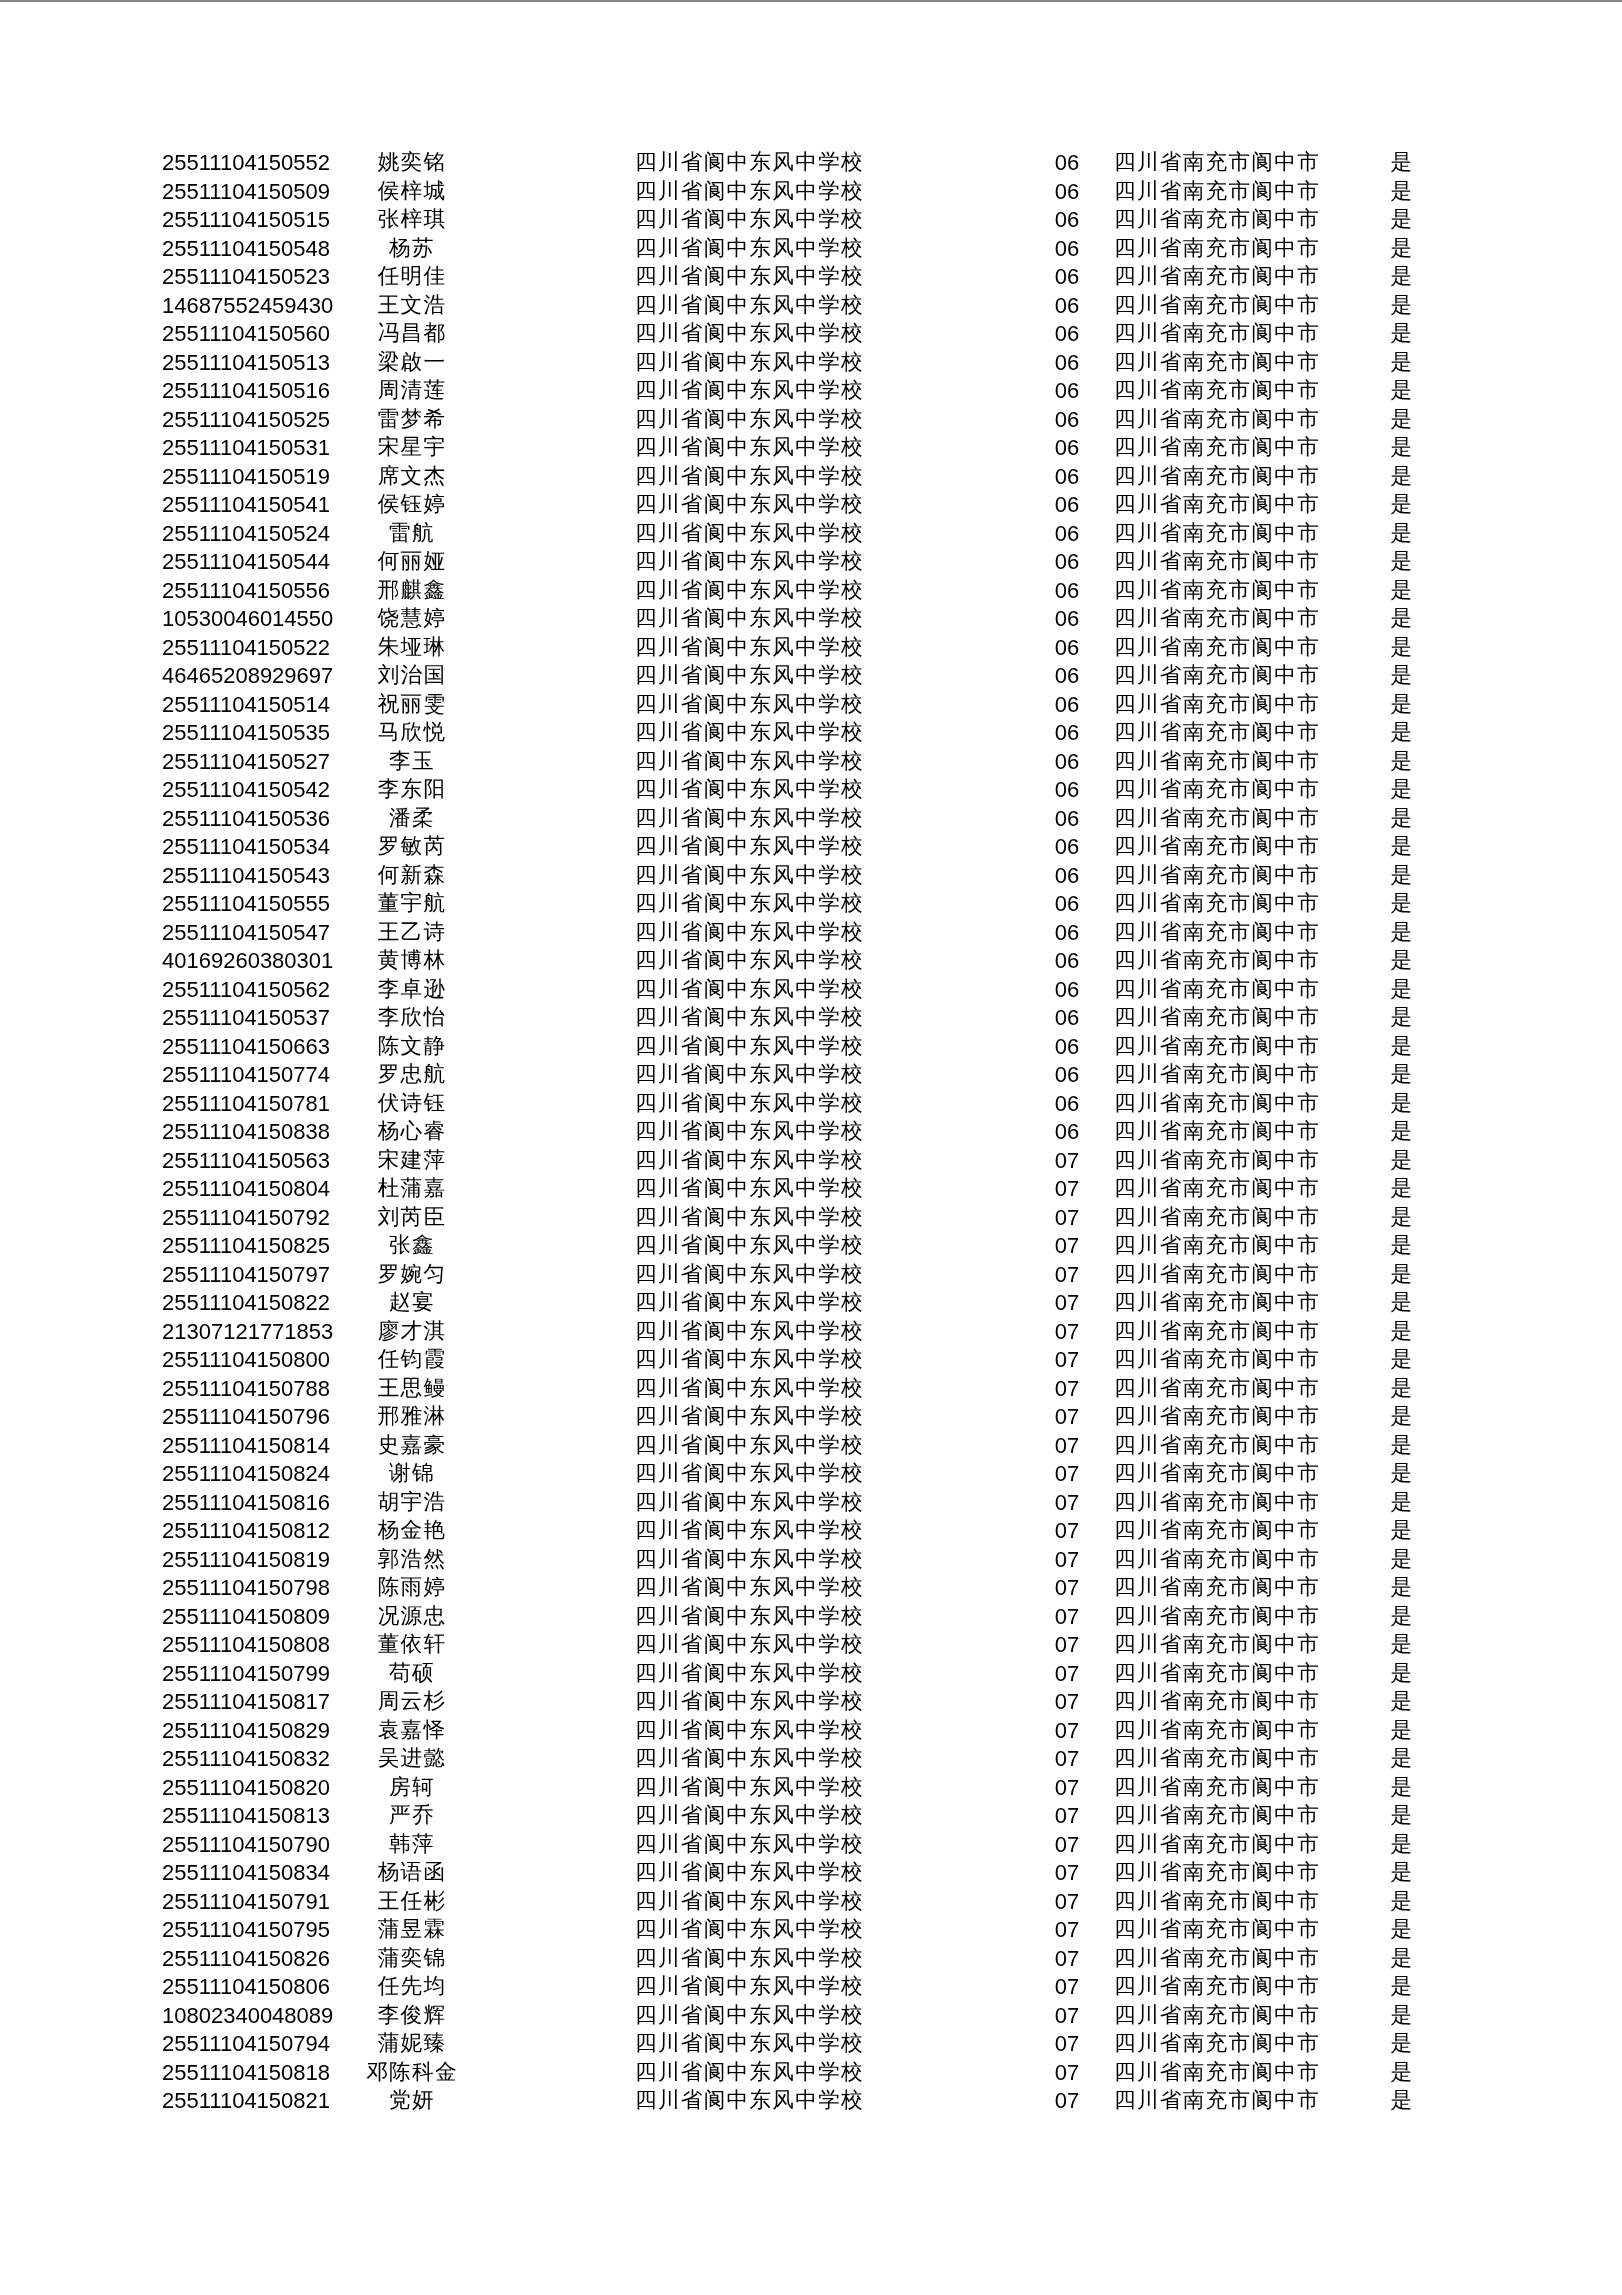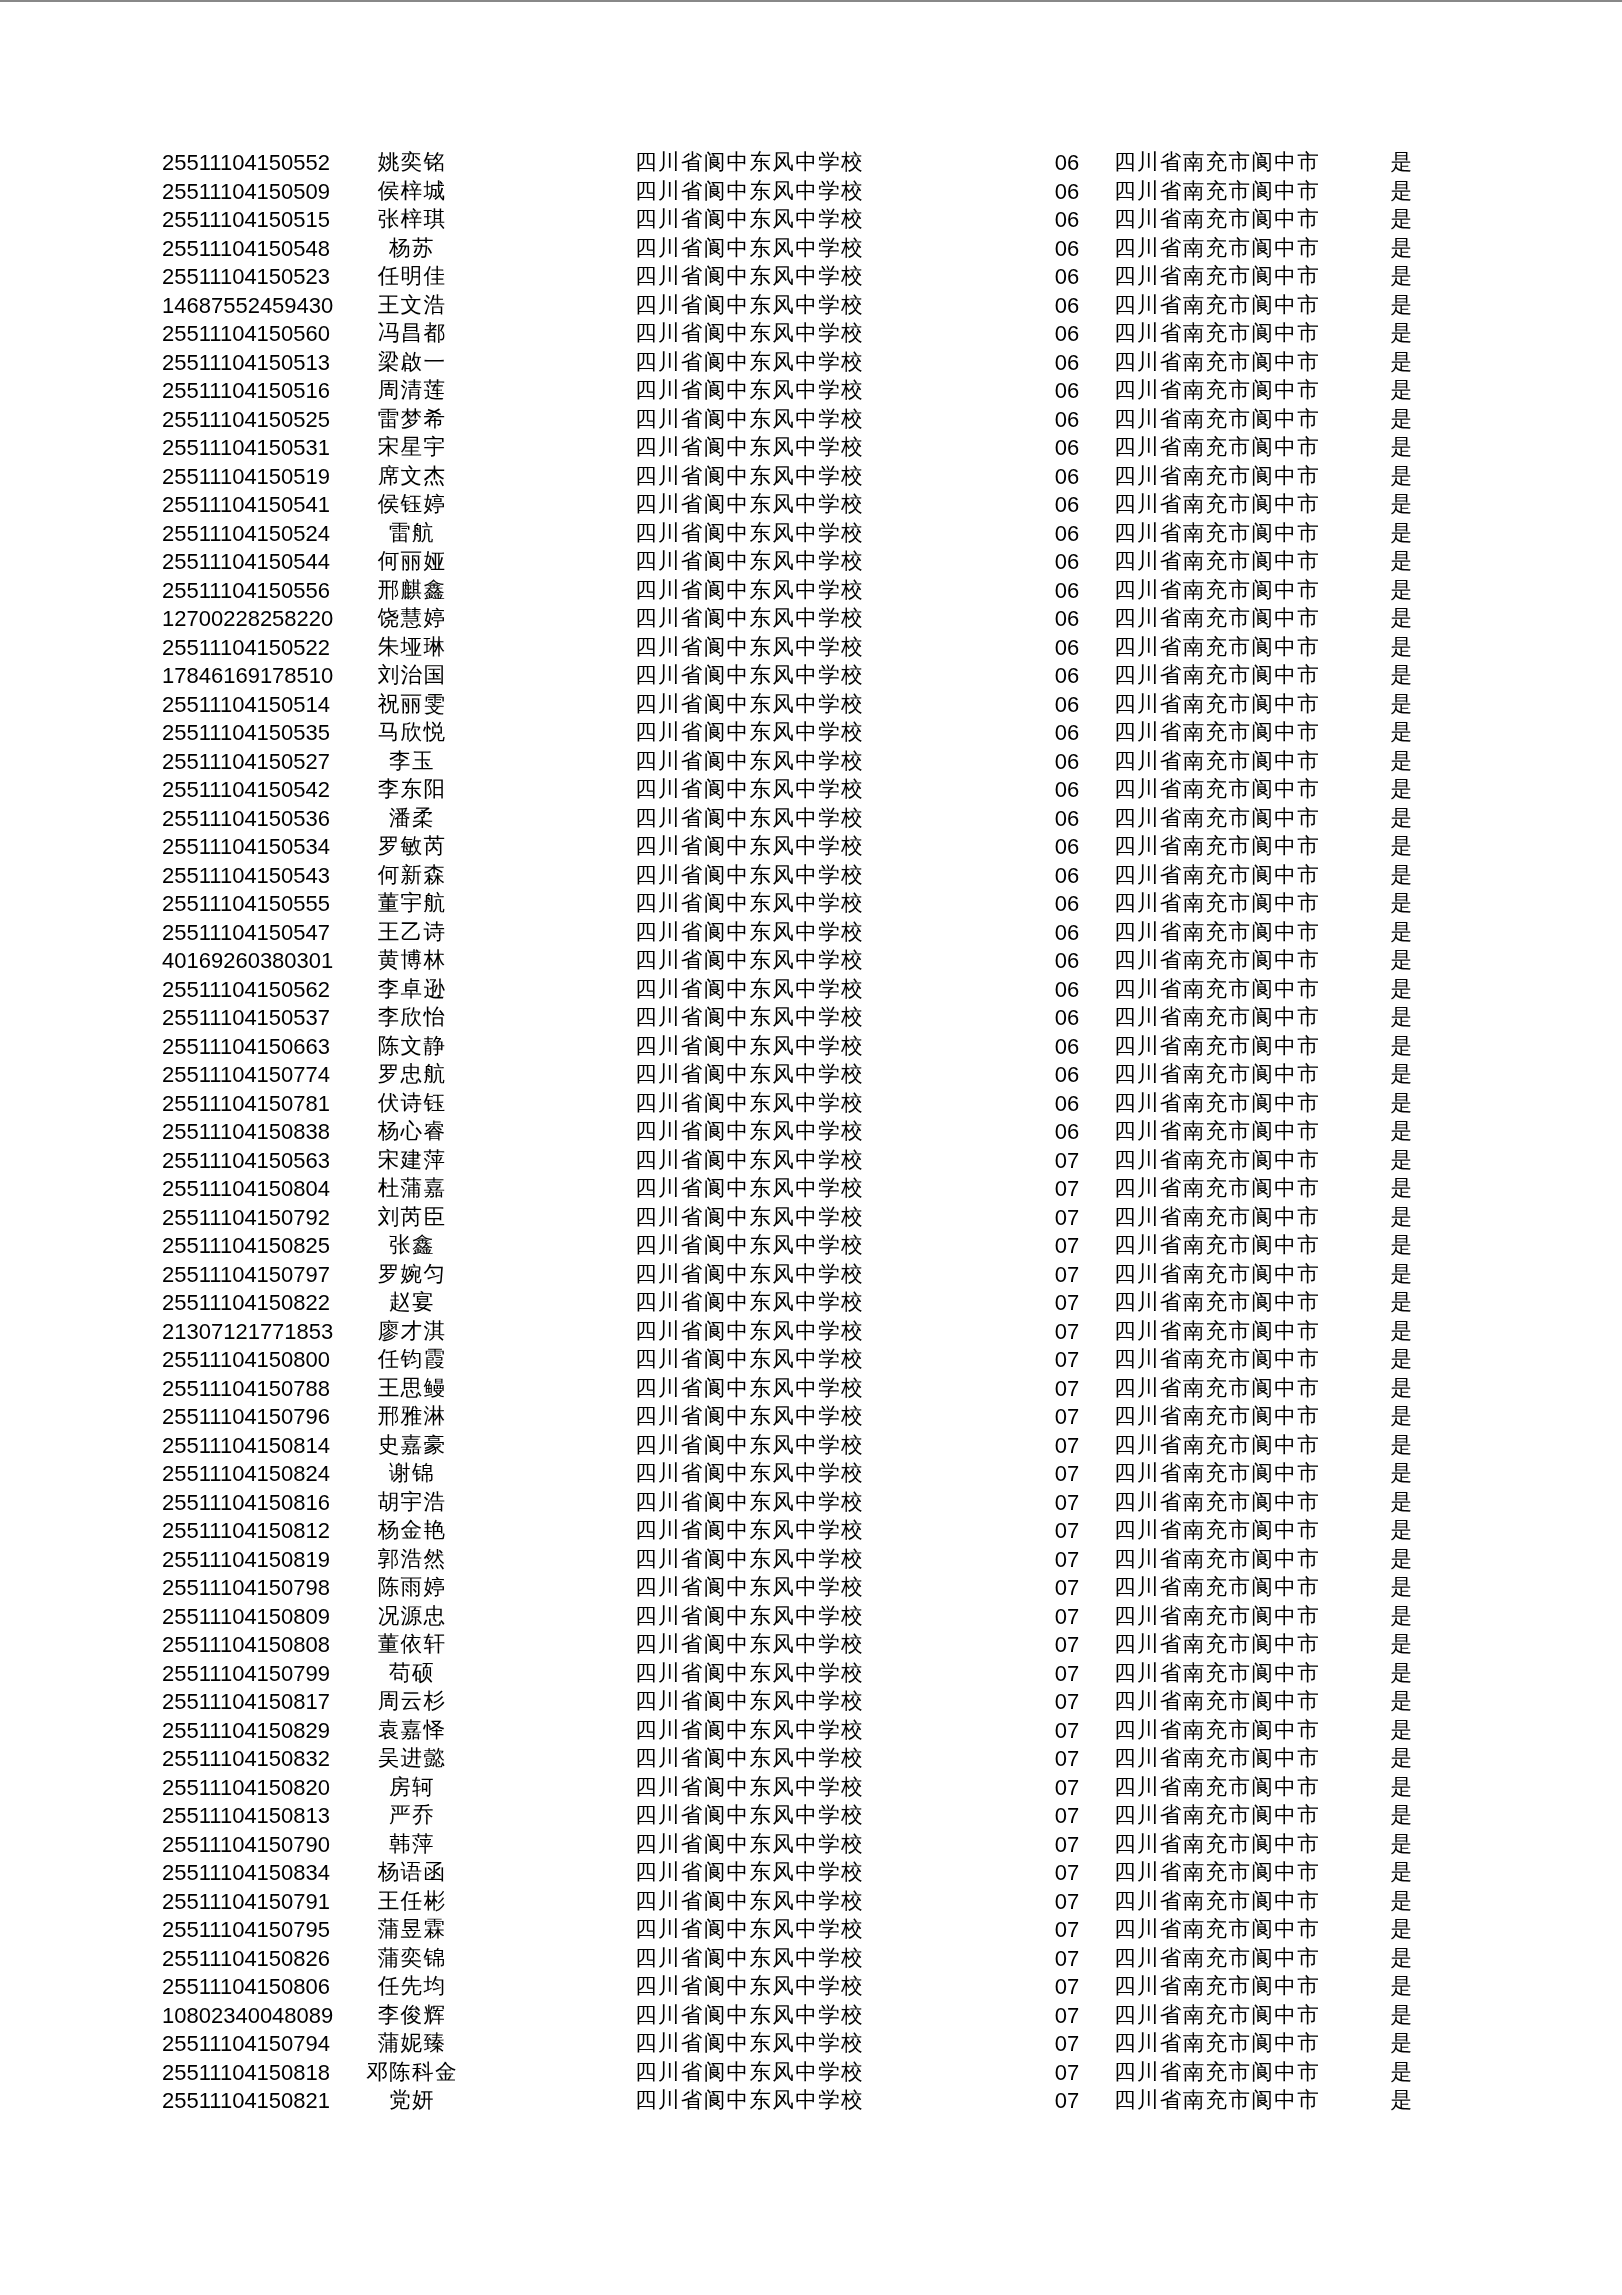--- a/index.html
+++ b/index.html
@@ -174,39 +174,39 @@
   <div class="row">
     <span class="cell num c-id">25511104150556</span>
     <span class="cell cjk c-name">邢麒鑫</span>
     <span class="cell cjk c-school">四川省阆中东风中学校</span>
     <span class="cell num c-class">06</span>
     <span class="cell cjk c-district">四川省南充市阆中市</span>
     <span class="cell cjk c-confirm">是</span>
   </div>
 
   <div class="row">
-    <span class="cell num c-id">12700228258220</span>
+    <span class="cell num c-id">10530046014550</span>
     <span class="cell cjk c-name">饶慧婷</span>
     <span class="cell cjk c-school">四川省阆中东风中学校</span>
     <span class="cell num c-class">06</span>
     <span class="cell cjk c-district">四川省南充市阆中市</span>
     <span class="cell cjk c-confirm">是</span>
   </div>
 
   <div class="row">
     <span class="cell num c-id">25511104150522</span>
     <span class="cell cjk c-name">朱垭琳</span>
     <span class="cell cjk c-school">四川省阆中东风中学校</span>
     <span class="cell num c-class">06</span>
     <span class="cell cjk c-district">四川省南充市阆中市</span>
     <span class="cell cjk c-confirm">是</span>
   </div>
 
   <div class="row">
-    <span class="cell num c-id">17846169178510</span>
+    <span class="cell num c-id">46465208929697</span>
     <span class="cell cjk c-name">刘治国</span>
     <span class="cell cjk c-school">四川省阆中东风中学校</span>
     <span class="cell num c-class">06</span>
     <span class="cell cjk c-district">四川省南充市阆中市</span>
     <span class="cell cjk c-confirm">是</span>
   </div>
 
   <div class="row">
     <span class="cell num c-id">25511104150514</span>
     <span class="cell cjk c-name">祝丽雯</span>

